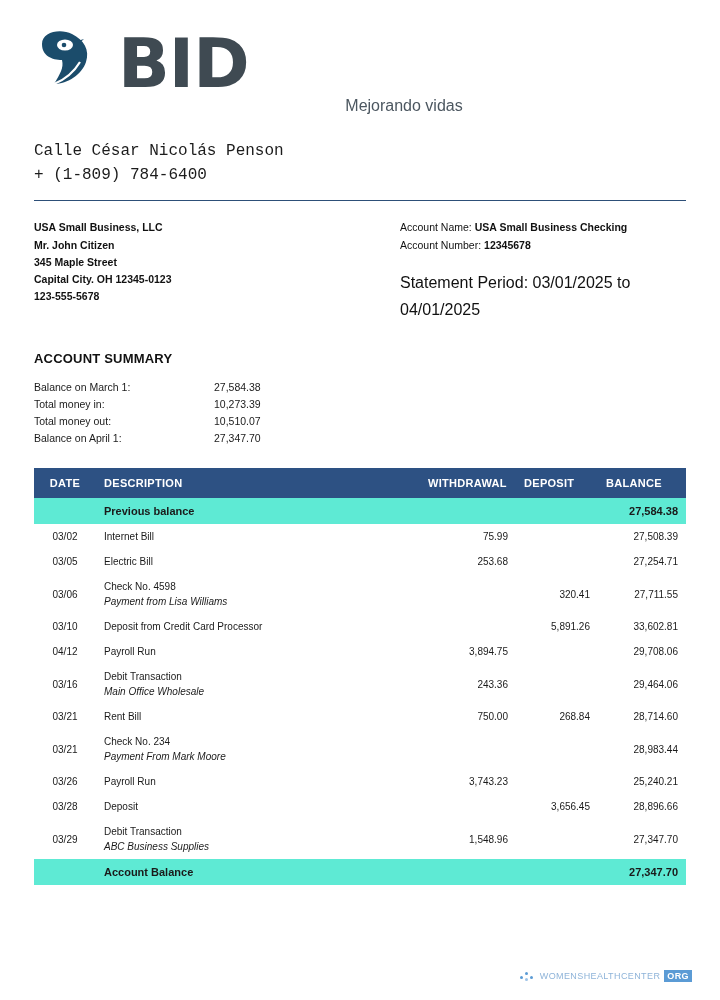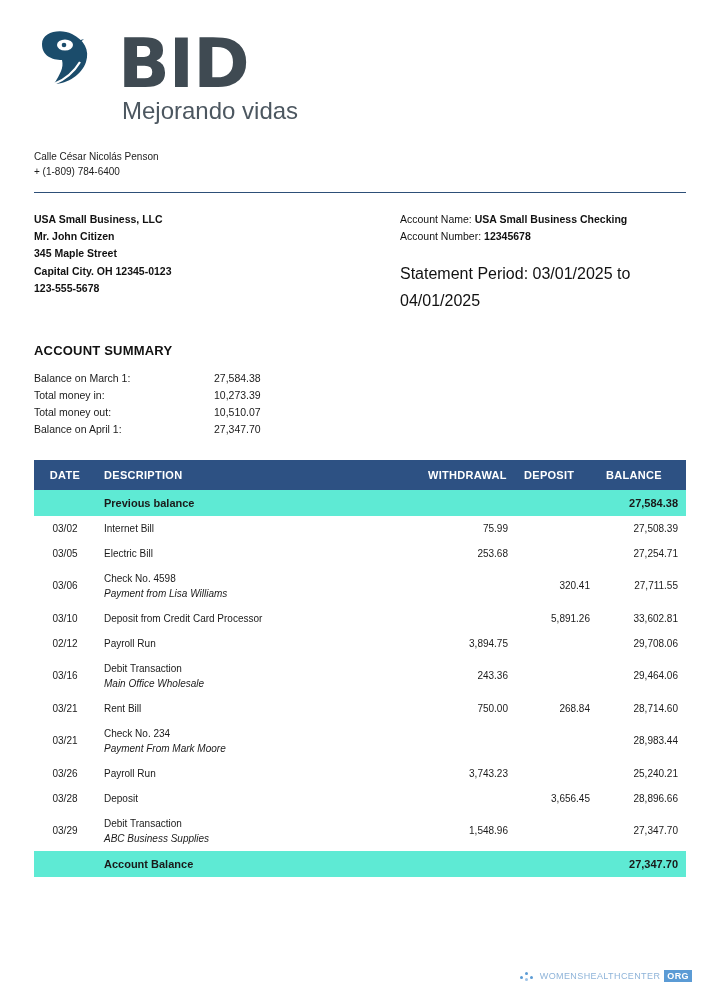--- a/index.html
+++ b/index.html
@@ -36,31 +36,33 @@
     font-weight: bold;
     letter-spacing: -1px;
     color: #3f4a52;
     line-height: 0.95;
     font-family: "DejaVu Sans", sans-serif;
     margin-top: 10px;
   }
   .logo-tagline {
     margin-left: 88px;
     margin-top: 0px;
-    font-size: 24px;
+    font-size: 16px;
     color: #4c5760;
     font-family: "Liberation Sans", sans-serif;
+    text-align: center;
   }
 
   
   .bank-contact {
     margin: 24px 34px 0 34px;
-    font-size: 10px;
+    font-size: 16px;
     line-height: 1.55;
     color: #1c1c1c;
+    font-family: Liberation Mono, monospace;
   }
   .rule {
     margin: 12px 34px 0 34px;
     border-top: 1.4px solid #2d4f78;
   }
 
   
   .info-row {
     display: flex;
     margin: 18px 34px 0 34px;
@@ -295,21 +297,21 @@
           <td class="date">03/10</td>
           <td class="desc">
             <span class="main">Deposit from Credit Card Processor</span>
           </td>
           <td class="num"></td>
           <td class="num">5,891.26</td>
           <td class="num">33,602.81</td>
         </tr>
 
         <tr>
-          <td class="date">02/12</td>
+          <td class="date">04/12</td>
           <td class="desc">
             <span class="main">Payroll Run</span>
           </td>
           <td class="num">3,894.75</td>
           <td class="num"></td>
           <td class="num">29,708.06</td>
         </tr>
 
         <tr>
           <td class="date">03/16</td>

